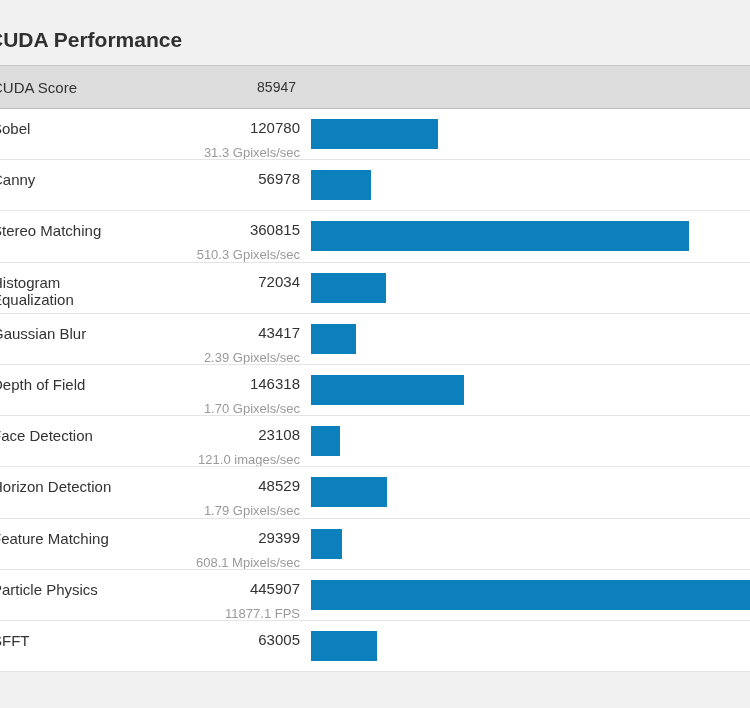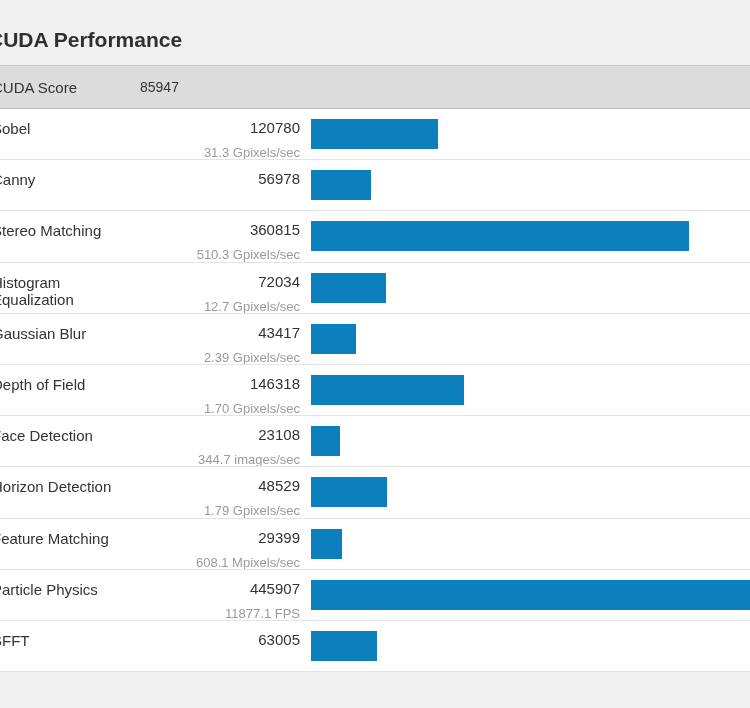--- a/index.html
+++ b/index.html
@@ -42,20 +42,21 @@
   }
   .score-row .score-label {
     margin-left: -8px;
     flex: 0 0 148px;
     font-size: 15px;
     color: #333333;
     white-space: nowrap;
   }
   .score-row .score-value {
     flex: 0 0 156px;
+    text-align: right;
     font-size: 14px;
     color: #333333;
   }
 
   
   .bench-table {
     position: absolute;
     top: 109px;
     left: 0;
     width: 750px;
@@ -146,21 +147,20 @@
     </div>
     <div class="cell-bar">
       <div class="bar" style="width: 378px; background: rgb(12, 128, 189);"></div>
     </div>
   </div>
 
   <div class="bench-row">
     <div class="cell-label">Histogram Equalization</div>
     <div class="cell-value">
       <div class="val">72034</div>
-      <div class="unit">12.7 Gpixels/sec</div>
     </div>
     <div class="cell-bar">
       <div class="bar" style="width: 75px; background: rgb(12, 128, 189);"></div>
     </div>
   </div>
 
   <div class="bench-row">
     <div class="cell-label">Gaussian Blur</div>
     <div class="cell-value">
       <div class="val">43417</div>
@@ -179,21 +179,21 @@
     </div>
     <div class="cell-bar">
       <div class="bar" style="width: 153px; background: rgb(12, 128, 189);"></div>
     </div>
   </div>
 
   <div class="bench-row">
     <div class="cell-label">Face Detection</div>
     <div class="cell-value">
       <div class="val">23108</div>
-      <div class="unit">344.7 images/sec</div>
+      <div class="unit">121.0 images/sec</div>
     </div>
     <div class="cell-bar">
       <div class="bar" style="width: 29px; background: rgb(12, 128, 189);"></div>
     </div>
   </div>
 
   <div class="bench-row">
     <div class="cell-label">Horizon Detection</div>
     <div class="cell-value">
       <div class="val">48529</div>

